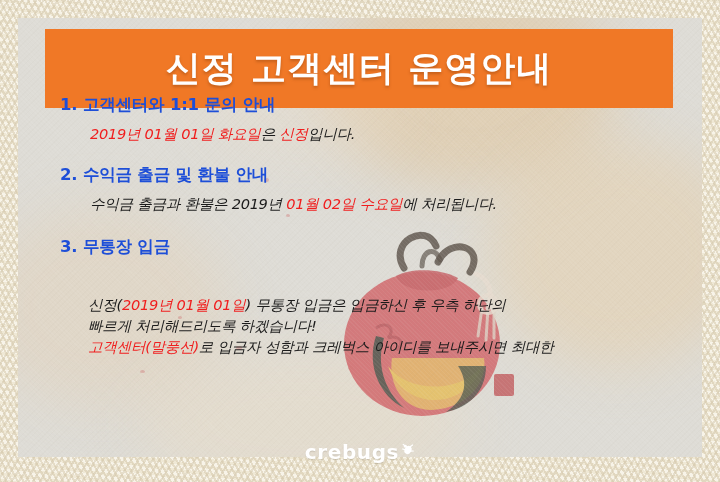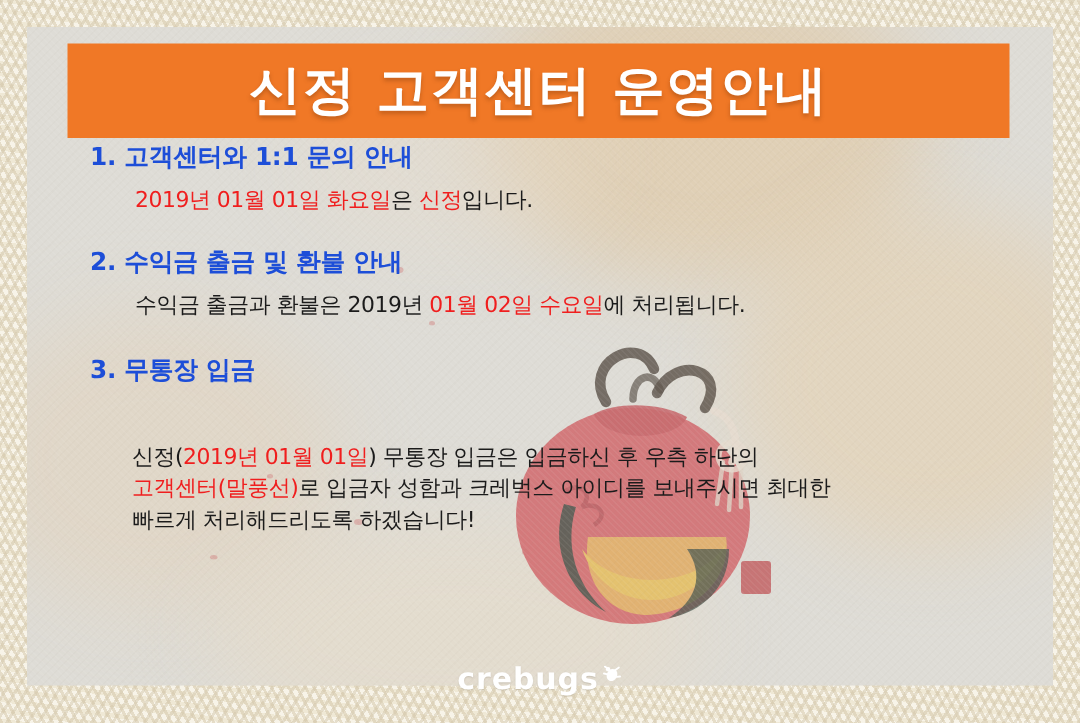--- a/index.html
+++ b/index.html
@@ -40,38 +40,38 @@
       repeating-linear-gradient(-45deg, rgba(150,140,120,.035) 0 1px, rgba(0,0,0,0) 1px 4px);
   }
   .speck{position:absolute;border-radius:50%;background:rgba(208,120,120,.42);}
 
   
   .pouch{position:absolute;left:300px;top:198px;width:215px;height:215px;}
   .pouch svg{width:100%;height:100%;opacity:.82;}
 
   
   .banner{
-    position:absolute;left:45px;top:29px;width:628px;height:63px;
+    position:absolute;left:45px;top:29px;width:628px;height:79px;
     background:#F07826;
     display:flex;align-items:center;justify-content:center;
   }
   .banner-title{
     color:#ffffff;font-size:35px;font-weight:bold;letter-spacing:1px;
     text-shadow:0 2px 3px rgba(110,50,10,.35);
     white-space:nowrap;
   }
 
   
   .content{position:absolute;left:42px;top:94px;width:640px;}
   .section{margin-bottom:4px;}
   .sec-head{
     font-size:16.5px;font-weight:bold;color:#1d4ed8;
     margin:0 0 7px 18px;letter-spacing:-.2px;white-space:nowrap;
   }
-  .sec-body{margin:0 0 0 48px;}
+  .sec-body{margin:0 0 0 48px;font-style:italic;}
   .line{
     font-size:14.6px;color:#1b1b1b;line-height:21px;
     white-space:nowrap;letter-spacing:-.3px;
   }
   .red{color:#F01E1E;}
   .s1{margin-bottom:20px;}
   .s2{margin-bottom:22px;}
   .s3 .sec-body{margin-left:46px;margin-top:36px;}
 
   
@@ -153,22 +153,22 @@
       <div class="sec-head">2. 수익금 출금 및 환불 안내</div>
       <div class="sec-body">
         <div class="line"><span>수익금 출금과 환불은 2019년 </span><span class="red">01월 02일 수요일</span><span>에 처리됩니다.</span></div>
       </div>
     </div>
 
     <div class="section s3">
       <div class="sec-head">3. 무통장 입금</div>
       <div class="sec-body">
         <div class="line"><span>신정(</span><span class="red">2019년 01월 01일</span><span>) 무통장 입금은 입금하신 후 우측 하단의</span></div>
+        <div class="line"><span>빠르게 처리해드리도록 하겠습니다!</span></div>
         <div class="line"><span class="red">고객센터(말풍선)</span><span>로 입금자 성함과 크레벅스 아이디를 보내주시면 최대한</span></div>
-        <div class="line"><span>빠르게 처리해드리도록 하겠습니다!</span></div>
       </div>
     </div>
 
   </div>
 
   <div class="logo">
     <span class="logo-word">crebugs</span>
     <span class="logo-bug">
       <svg width="14" height="14" viewBox="0 0 14 14" xmlns="http://www.w3.org/2000/svg">
         <ellipse cx="7" cy="8" rx="3.4" ry="4.2" fill="#ffffff" transform="rotate(28 7 8)"></ellipse>

